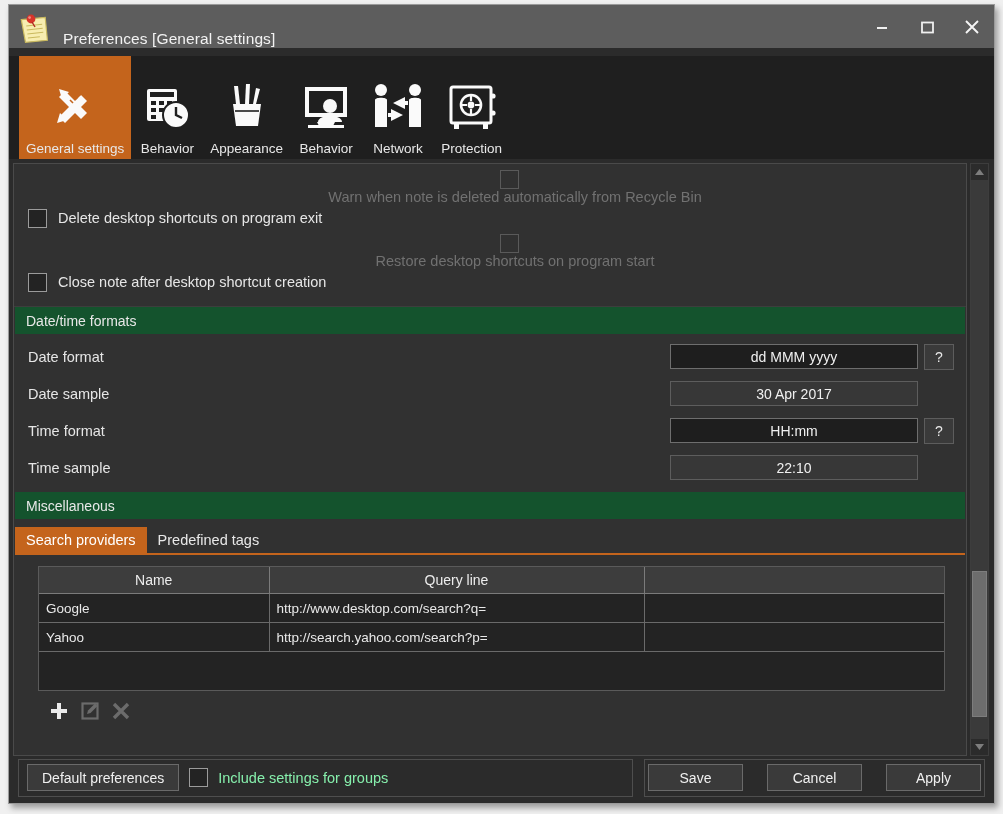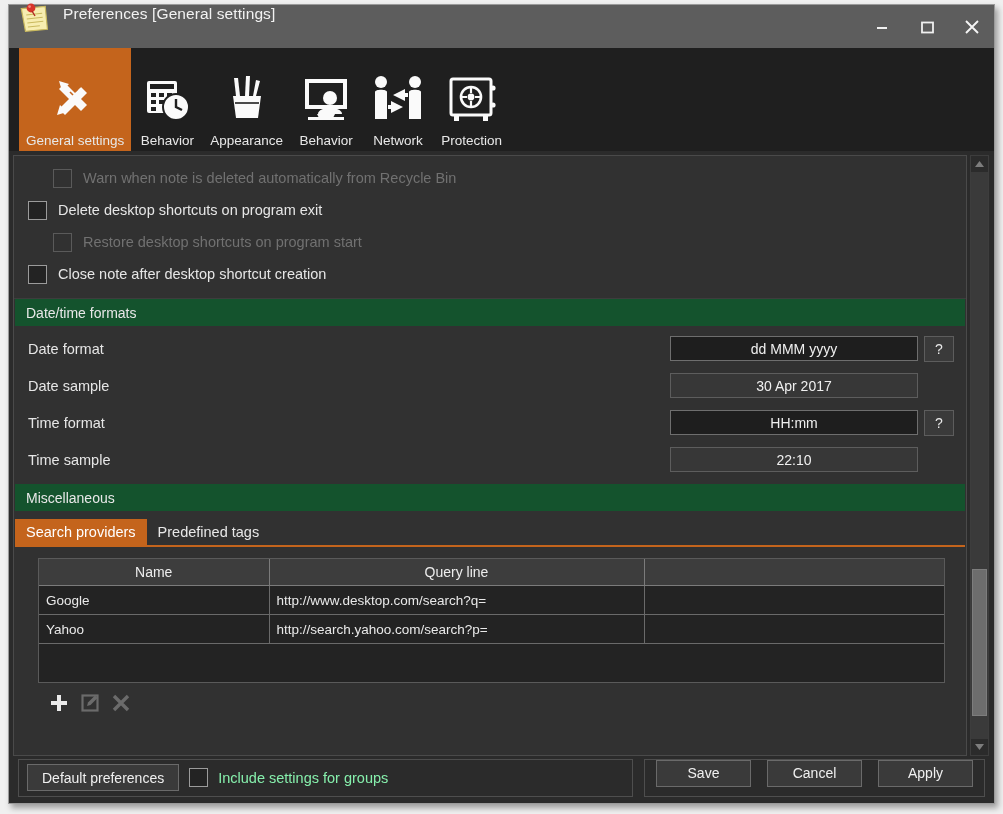--- a/index.html
+++ b/index.html
@@ -13,37 +13,37 @@
     position:absolute;left:8px;top:4px;width:987px;height:800px;
     background:#2b2b2b;
     border:1px solid #9a9a9a;
     box-shadow:3px 4px 6px rgba(0,0,0,.35);
     box-sizing:border-box;
     display:flex;flex-direction:column;
   }
   
   .titlebar{
     height:43px;background:#5d5d5d;flex:none;
-    display:flex;align-items:flex-start;position:relative;
+    display:flex;align-items:flex-end;position:relative;
   }
   .app-icon{width:38px;height:36px;margin-left:6px;margin-top:-4px;position:relative;flex:none;}
   .title-text{
     color:#f2f2f2;font-size:15.5px;margin-left:10px;letter-spacing:.1px;
     white-space:nowrap;
   }
   .win-btns{position:absolute;right:0;top:0;height:43px;display:flex;align-items:center;}
   .win-btn{
     width:45px;height:43px;display:flex;align-items:center;justify-content:center;
     color:#f0f0f0;
   }
   .win-btn svg{display:block;}
   
   .toolbar{
     height:103px;background:#1f1f1f;flex:none;display:flex;align-items:stretch;
-    padding-left:10px;box-sizing:border-box;
+    padding-left:10px;box-sizing:border-box;margin-top:8px;
   }
   .tool{
     width:auto;min-width:72px;padding:4px 7px 3px 7px;
     display:flex;flex-direction:column;align-items:center;justify-content:flex-end;
     color:#e8e8e8;font-size:13.5px;box-sizing:border-box;
   }
   .tool.active{background:#c4641c;}
   .tool .ticon{height:62px;display:flex;align-items:center;justify-content:center;margin-bottom:3px;}
   .tool .tlabel{line-height:15px;white-space:nowrap;}
   
@@ -56,21 +56,21 @@
     width:19px;flex:none;background:#2b2b2b;margin-left:3px;margin-right:1px;
     display:flex;flex-direction:column;position:relative;
     border:1px solid #3d3d3d;box-sizing:border-box;
   }
   .sb-arrow{height:16px;display:flex;align-items:center;justify-content:center;flex:none;background:#2b2b2b;}
   .sb-track{flex:1 1 auto;position:relative;background:#3a3a3a;}
   .sb-thumb{position:absolute;left:1px;right:1px;background:#6d6d6d;border:1px solid #7d7d7d;box-sizing:border-box;}
   
   .chk-block{padding:6px 0 8px 0;border-bottom:1px solid #3d3d3d;}
   .chk-row{display:flex;align-items:center;height:32px;padding-left:14px;}
-  .chk-row.indent{padding-left:39px;}
+  .chk-row.indent{padding-left:39px;flex-direction:column;}
   .cbox{width:19px;height:19px;box-sizing:border-box;border:1px solid #9b9b9b;background:#232323;flex:none;}
   .cbox.disabled{border-color:#5a5a5a;background:transparent;}
   .chk-label{color:#e6e6e6;font-size:14.5px;margin-left:11px;}
   .chk-label.disabled{color:#717171;}
   .section-head{
     background:#14532d;height:27px;display:flex;align-items:center;
     color:#e8e8e8;font-size:14px;padding-left:11px;margin:0 1px;
   }
   .sec-body{padding:4px 0 6px 0;}
   .frow{display:flex;align-items:center;height:37px;padding:0 12px 0 14px;}
@@ -117,21 +117,21 @@
   .bottombar{
     flex:none;height:47px;background:#2b2b2b;display:flex;align-items:center;
     padding:0 9px 4px 9px;box-sizing:border-box;gap:11px;
   }
   .bb-left{
     flex:1 1 auto;height:38px;border:1px solid #4e4e4e;box-sizing:border-box;
     display:flex;align-items:center;padding-left:8px;gap:10px;background:#2b2b2b;
   }
   .bb-right{
     flex:none;height:38px;border:1px solid #4e4e4e;box-sizing:border-box;
-    display:flex;align-items:flex-start;padding:0 11px;gap:16px;background:#2b2b2b;
+    display:flex;align-items:center;padding:0 3px;gap:24px;background:#2b2b2b;
   }
   .btn{
     background:#3a3a3a;border:1px solid #6a6a6a;color:#f0f0f0;font-size:14px;
     height:27px;display:flex;align-items:center;justify-content:center;
     padding:0 14px;box-sizing:border-box;
   }
   .btn.wide{min-width:95px;}
   .bb-chk-label{color:#86efac;font-size:14.5px;}
 </style>
 </head>

